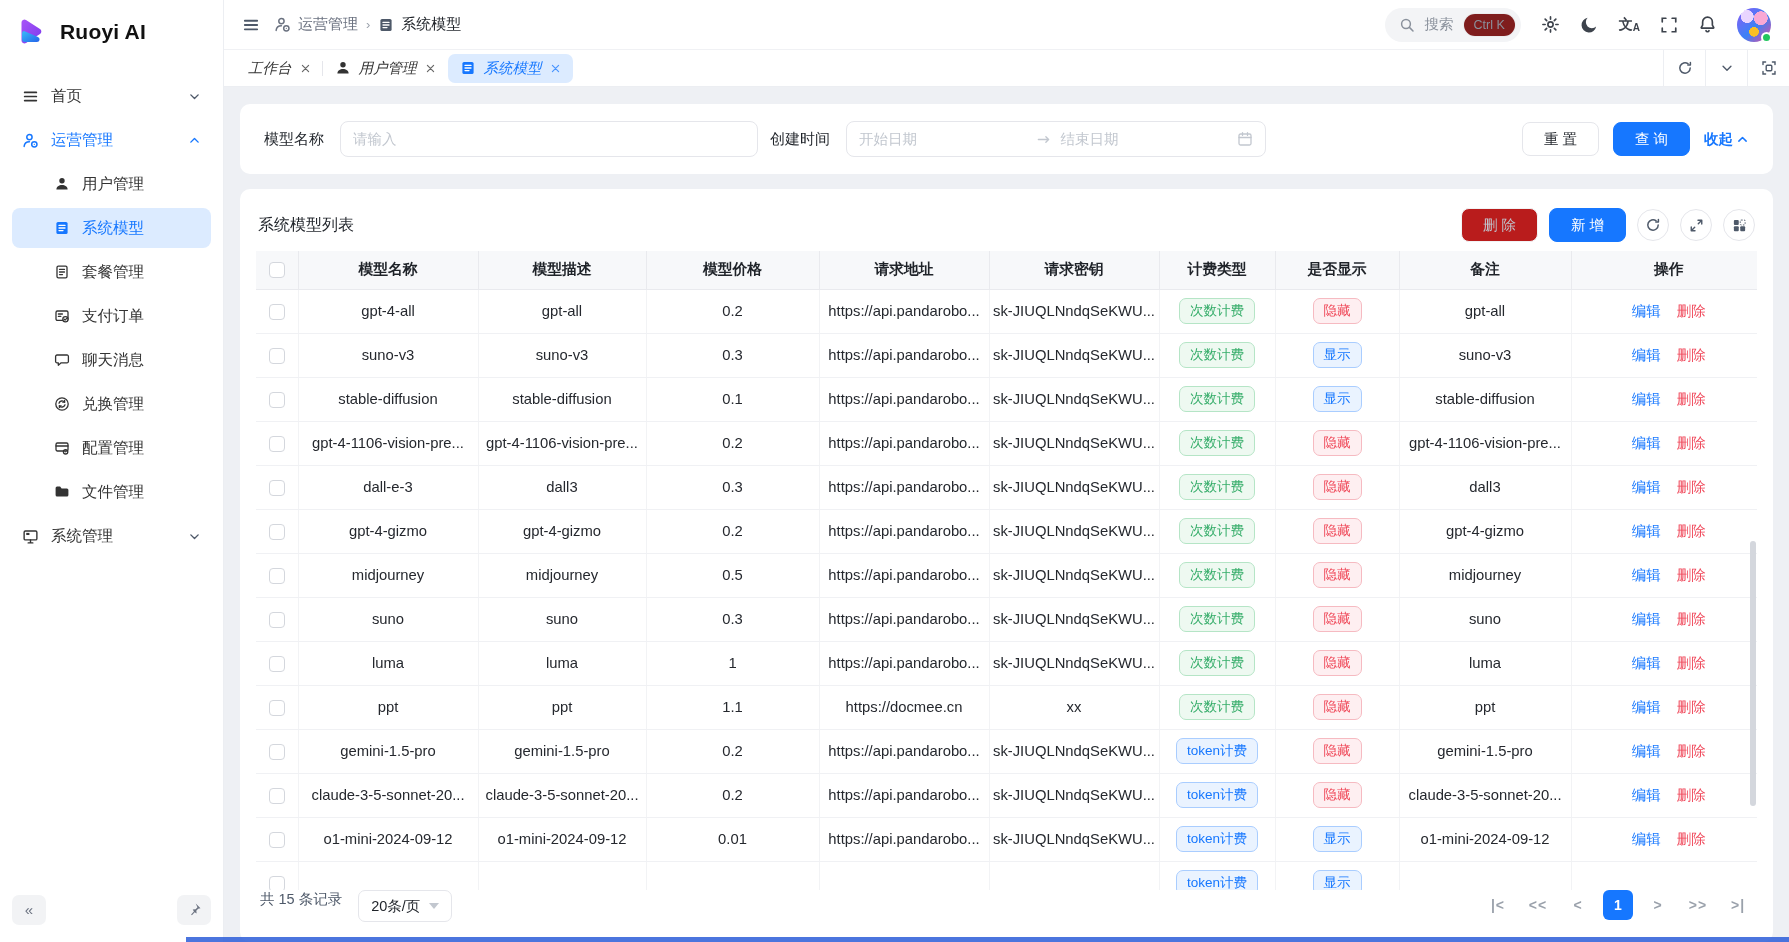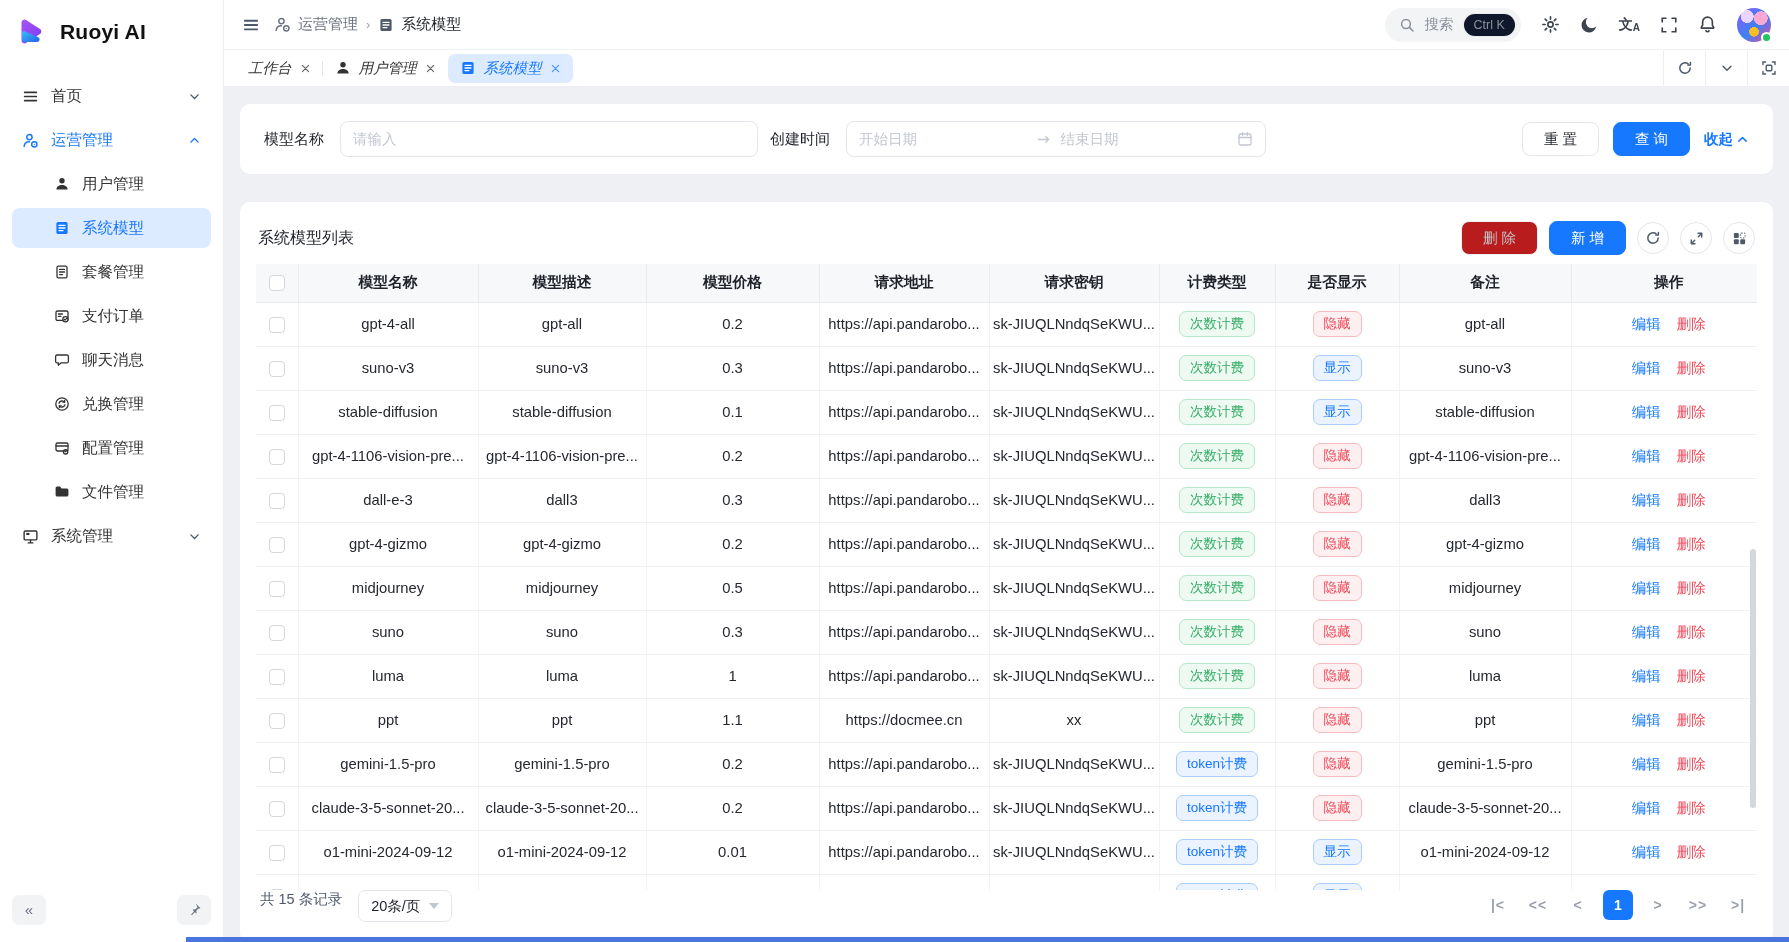--- a/index.html
+++ b/index.html
@@ -32,21 +32,21 @@
   .topbar { height:50px; background:#fff; display:flex; align-items:center; padding:0 18px; gap:14px; border-bottom:1px solid #f0f1f4; }
   .hamb { color:#4e5969; cursor:pointer; }
   .breadcrumb { display:flex; align-items:center; gap:8px; font-size:15px; }
   .crumb { display:flex; align-items:center; gap:7px; }
   .crumb.gray { color:#6b7280; }
   .crumb.dark { color:#1f2329; }
   .crumb-sep { color:#9aa1ab; font-size:13px; }
   .top-right { margin-left:auto; display:flex; align-items:center; gap:20px; }
   .search-pill { display:flex; align-items:center; gap:10px; background:#f3f4f6; border-radius:17px; height:34px; padding:0 6px 0 14px; color:#8a919c; cursor:pointer; min-width:130px; }
   .search-pill .ph { font-size:14.5px; }
-  .kbd { background:#0f172a; border-radius:14px; padding:4px 10px; font-size:12.5px; color:#8a919c; box-shadow:0 0 0 1px #ececee; }
+  .kbd { background:#7f1d1d; border-radius:14px; padding:4px 10px; font-size:12.5px; color:#8a919c; box-shadow:0 0 0 1px #ececee; }
   .tool-ic { color:#3d434c; cursor:pointer; }
   .translate { font-size:13px; color:#3d434c; font-weight:600; display:flex; align-items:flex-start; cursor:pointer; }
   .translate .big { font-size:14px; }
   .translate .small { font-size:10px; margin-top:6px; }
   .avatar { width:34px; height:34px; border-radius:50%; position:relative; cursor:pointer;
     background:radial-gradient(circle at 30% 25%, #e9d5ff 0 18%, transparent 19%),
                radial-gradient(circle at 70% 30%, #f9a8d4 0 20%, transparent 21%),
                radial-gradient(circle at 50% 70%, #fbbf24 0 16%, transparent 17%),
                linear-gradient(135deg,#8b5cf6,#3b82f6 55%,#ec4899); }
   .avatar .dot { position:absolute; right:-1px; bottom:-1px; width:11px; height:11px; background:#22c55e; border:2px solid #fff; border-radius:50%; }
@@ -73,21 +73,21 @@
   .date-range { width:420px; height:36px; border:1px solid #e5e6eb; border-radius:8px; display:flex; align-items:center; padding:0 12px; gap:10px; color:#c2c7cf; font-size:14.5px; cursor:text; }
   .date-range .dr-start, .date-range .dr-end { flex:1; }
   .dr-arrow { color:#c2c7cf; }
   .f-actions { margin-left:auto; display:flex; align-items:center; gap:14px; }
   .btn { height:34px; padding:0 21px; border-radius:8px; font-size:14.5px; cursor:pointer; border:1px solid #e5e6eb; background:#fff; color:#1f2329; font-family:inherit; }
   .btn.primary { background:#1677ff; border-color:#1677ff; color:#fff; }
   .btn.disabled { background:#b91c1c; border-color:#f2f3f5; color:#c0c5cd; cursor:default; }
   .collapse-link { color:#1677ff; font-size:14.5px; display:flex; align-items:center; gap:3px; cursor:pointer; font-weight:600; }
 
   
-  .table-card { margin-top:28px; flex:1; min-height:0; display:flex; flex-direction:column; padding:14px 16px 0; }
+  .table-card { margin-top:15px; flex:1; min-height:0; display:flex; flex-direction:column; padding:14px 16px 0; }
   .card-head { display:flex; align-items:center; height:44px; flex:none; padding:0 2px; }
   .card-title { font-size:16px; color:#1f2329; }
   .toolbar { margin-left:auto; display:flex; align-items:center; gap:11px; }
   .round-btn { width:32px; height:32px; border-radius:50%; border:1px solid #e5e6eb; background:#fff; display:flex; align-items:center; justify-content:center; color:#4e5969; cursor:pointer; }
 
   .table-wrap { flex:1; min-height:0; overflow:hidden; position:relative; margin-top:4px; }
   table { border-collapse:collapse; table-layout:fixed; width:1510px; font-size:14.8px; }
   th, td { text-align:center; overflow:hidden; white-space:nowrap; }
   thead th { background:#f7f8fa; height:38px; font-weight:700; color:#1f2329; border-right:1px solid #e9eaee; border-bottom:1px solid #e9eaee; }
   thead th:last-child { border-right:none; }

